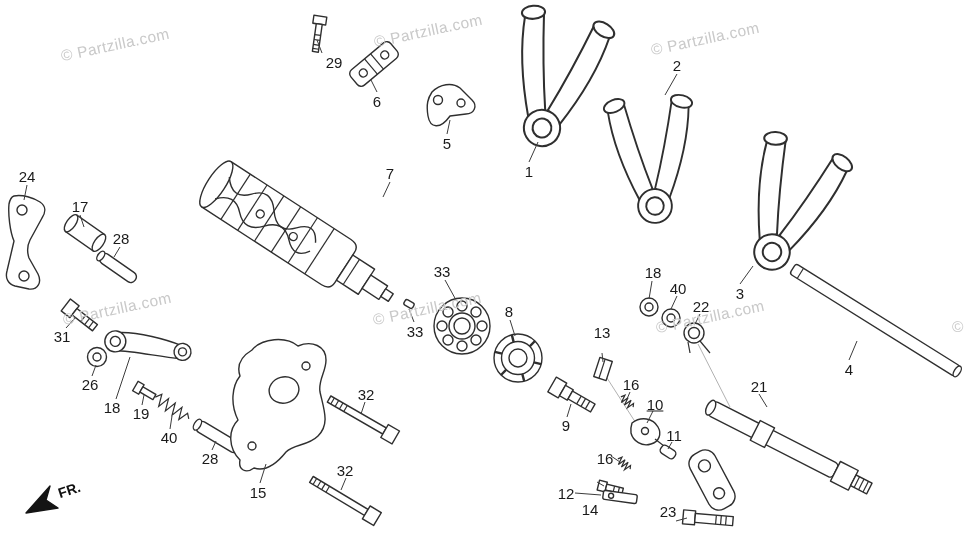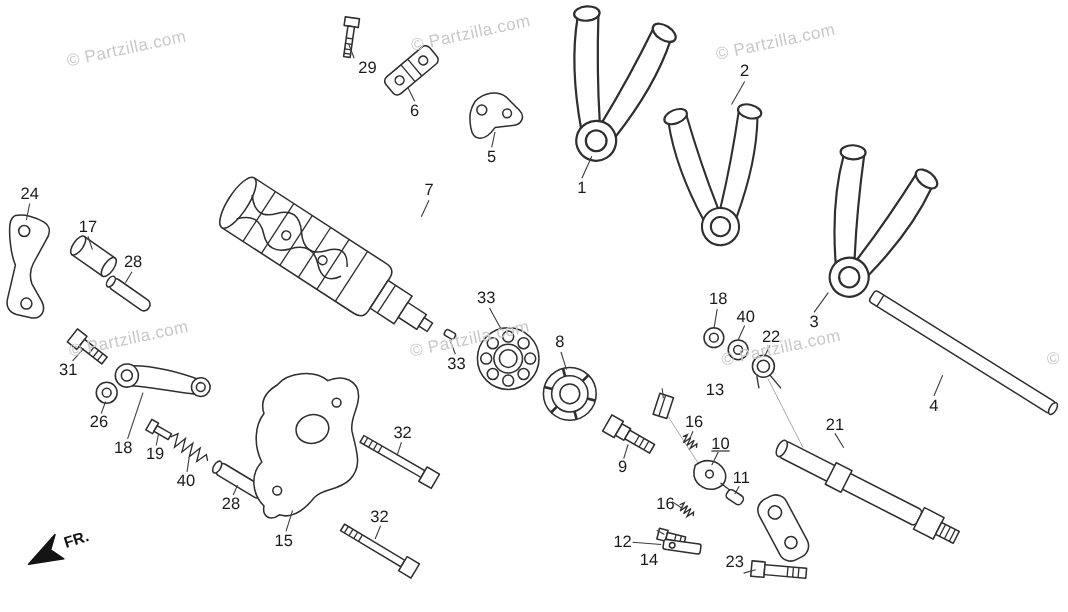--- a/index.html
+++ b/index.html
@@ -371,21 +371,21 @@
   <div class="callout" style="left:62px;  top:336px;">31</div>
   <div class="callout" style="left:90px;  top:384px;">26</div>
   <div class="callout" style="left:112px; top:407px;">18</div>
   <div class="callout" style="left:141px; top:413px;">19</div>
   <div class="callout" style="left:169px; top:437px;">40</div>
   <div class="callout" style="left:210px; top:458px;">28</div>
   <div class="callout" style="left:258px; top:492px;">15</div>
   <div class="callout" style="left:366px; top:394px;">32</div>
   <div class="callout" style="left:345px; top:470px;">32</div>
   <div class="callout" style="left:566px; top:425px;">9</div>
-  <div class="callout" style="left:602px; top:355px;margin-left:48px;">13</div>
+  <div class="callout" style="left:602px; top:332px;">13</div>
   <div class="callout" style="left:631px; top:384px;">16</div>
   <div class="callout" style="left:655px; top:404px;text-decoration:underline;">10</div>
   <div class="callout" style="left:674px; top:435px;">11</div>
   <div class="callout" style="left:605px; top:458px;">16</div>
   <div class="callout" style="left:590px; top:509px;">14</div>
   <div class="callout" style="left:566px; top:493px;">12</div>
   <div class="callout" style="left:653px; top:272px;">18</div>
   <div class="callout" style="left:678px; top:288px;">40</div>
   <div class="callout" style="left:701px; top:306px;">22</div>
   <div class="callout" style="left:759px; top:386px;">21</div>

